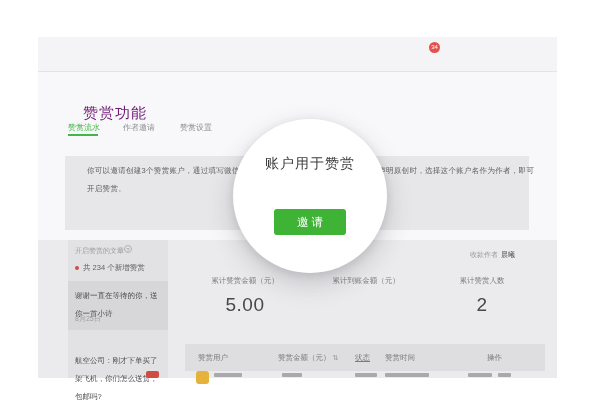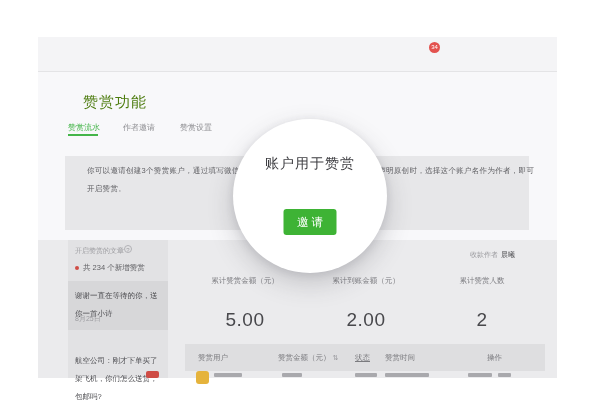--- a/index.html
+++ b/index.html
@@ -14,21 +14,21 @@
   .topbar { left:38px; top:37px; width:519px; height:35px; background:#f4f4f6; border-bottom:1px solid #e4e4e6; z-index:2; }
   .logo-frag { left:40px; top:50px; font-size:9px; color:#97979b; letter-spacing:1px; }
   .bell { left:420px; top:46px; width:14px; height:16px; }
   .bell-badge { left:429px; top:42px; width:11px; height:11px; border-radius:50%; background:#e3524f; color:#fff; font-size:6px; line-height:11px; text-align:center; z-index:3; }
   .avatar { left:452px; top:44px; width:26px; height:26px; border-radius:50%;
             background:radial-gradient(circle at 35% 30%, #c3d6e2 0%, #8fb0c2 45%, #5d8196 100%); }
   .acct-name { left:484px; top:48px; font-size:9px; color:#4c4c50; }
   .acct-type { left:484px; top:60px; font-size:7px; color:#9a9a9e; }
   .caret { left:536px; top:55px; width:0; height:0; border-left:4px solid transparent; border-right:4px solid transparent; border-top:4px solid #8a8a8e; }
 
-  .page-title { left:83px; top:93px; font-size:15px; font-weight:500; color:#4d7c0f; letter-spacing:1px; }
+  .page-title { left:83px; top:104px; font-size:15px; font-weight:500; color:#701a75; letter-spacing:1px; }
   .tab { top:122px; font-size:8px; color:#8d8d91; cursor:pointer; }
   .tab.active { color:#44b549; }
   .tab1 { left:68px; } .tab2 { left:123px; } .tab3 { left:180px; }
   .tab-underline { left:68px; top:134px; width:30px; height:2px; background:#44b549; }
 
   .notice { left:65px; top:156px; width:464px; height:74px; background:#e7e7e9; }
   .notice-text { font-size:7.5px; color:#616165; letter-spacing:0.3px; }
   .n1a { left:87px; top:166px; } .n1b { left:347px; top:166px; } .n2 { left:87px; top:184px;text-align:right; }
 
   .panel { left:68px; top:240px; width:100px; height:138px; background:#e2e2e4; overflow:hidden; }
@@ -41,37 +41,37 @@
   .i1t { left:75px; top:287px; } .i1d { left:75px; top:314px; font-size:7px; color:#9c9ca0; }
   .i2t { left:75px; top:352px; }
   .item-badge { left:146px; top:371px; width:13px; height:7px; background:#cf4c45; border-radius:2px; }
 
   .payee-label { left:470px; top:250px; font-size:7px; color:#9c9ca0; }
   .payee-name { left:501px; top:250px; font-size:7px; color:#46464a; cursor:pointer; }
 
   .stat { top:276px; width:100px; text-align:center; }
   .s1 { left:195px; } .s2 { left:316px; } .s3 { left:432px; }
   .stat-label { font-size:7.5px; color:#7c7c80; }
-  .stat-value { margin-top:23px; font-size:19px; font-weight:400; color:#48484c; letter-spacing:0.5px; }
+  .stat-value { margin-top:8px; font-size:19px; font-weight:400; color:#48484c; letter-spacing:0.5px; }
 
   .thead { left:185px; top:344px; width:360px; height:27px; background:#dedee0; }
   .th { top:353px; font-size:7.5px; color:#7b7b7f; }
   .th1 { left:198px; } .th2 { left:278px; } .th3 { left:355px;text-decoration:underline; } .th4 { left:385px; } .th5 { left:487px; }
   .sort-glyph { font-size:7px; color:#9b9b9f; }
 
   .row-avatar { left:196px; top:371px; width:13px; height:13px; border-radius:3px; background:#e5b33c; }
   .row-bar { top:373px; height:4px; background:#a9a9ad; border-radius:1px; }
   .rb1 { left:214px; width:28px; } .rb2 { left:282px; width:20px; } .rb3 { left:355px; width:22px; }
   .rb4 { left:385px; width:44px; } .rb5 { left:468px; width:24px; } .rb6 { left:498px; width:13px; }
 
   .magnifier { left:233px; top:119px; width:154px; height:154px; border-radius:50%; background:#ffffff;
                box-shadow:0 10px 26px rgba(60,60,70,0.22), 0 2px 8px rgba(60,60,70,0.12);
                overflow:hidden; z-index:5; }
   .mag-text { position:absolute; top:36px; width:100%; text-align:center; font-size:14px; font-weight:400; color:#3c3c40; white-space:nowrap; letter-spacing:1px; }
-  .invite-btn { position:absolute; top:90px; left:50%; transform:translateX(-50%); width:53px; height:26px;
+  .invite-btn { position:absolute; top:90px; left:50%; transform:translateX(-50%); width:72px; height:26px;
                 background:#3eb335; border:none; border-radius:3px; color:#fff; font-size:11.5px;
                 letter-spacing:3px; text-indent:3px; line-height:26px; text-align:center; cursor:pointer; }
 </style>
 </head>
 <body>
 
 <div class="canvas">
 
   <div class="abs app"></div>
   <div class="abs content-top"></div>
@@ -114,21 +114,20 @@
 
   <div class="abs payee-label">收款作者</div>
   <div class="abs payee-name">晨曦</div>
 
   <div class="abs stat s1">
     <div class="stat-label">累计赞赏金额（元）</div>
     <div class="stat-value">5.00</div>
   </div>
   <div class="abs stat s2">
     <div class="stat-label">累计到账金额（元）</div>
-    <div class="stat-value">2.00</div>
   </div>
   <div class="abs stat s3">
     <div class="stat-label">累计赞赏人数</div>
     <div class="stat-value">2</div>
   </div>
 
   <div class="abs thead"></div>
   <div class="abs th th1">赞赏用户</div>
   <div class="abs th th2"><span>赞赏金额（元）</span> <span class="sort-glyph">⇅</span></div>
   <div class="abs th th3">状态</div>

